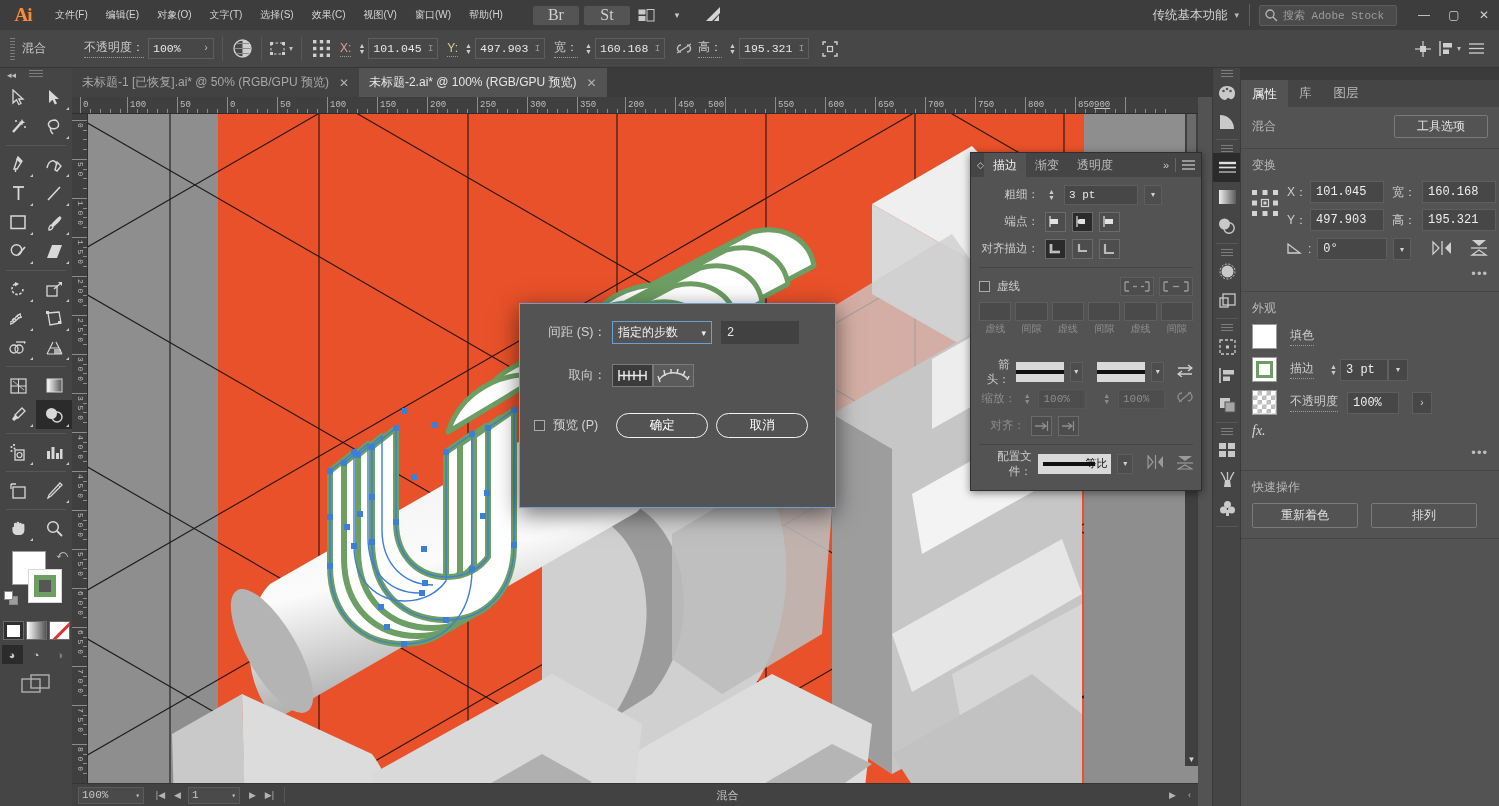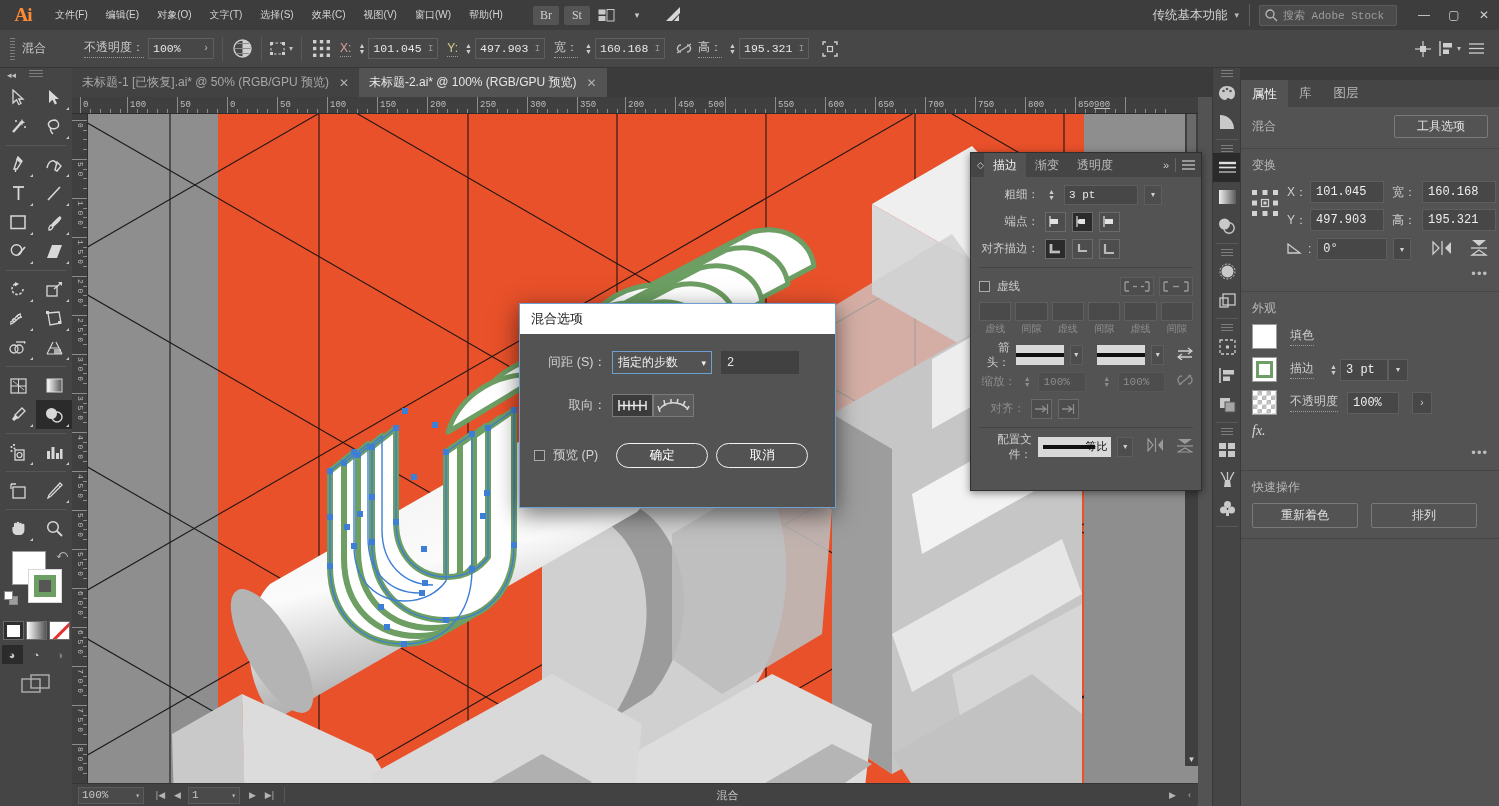--- a/index.html
+++ b/index.html
@@ -7,22 +7,22 @@
     font-family:"Liberation Sans","DejaVu Sans",sans-serif; }
   body { background:#535353; color:#d6d6d6; font-size:12px; position:relative; }
 
   
   #menubar { position:absolute; left:0; top:0; width:1499px; height:30px;
     background:#3d3d3d; display:flex; align-items:center; }
   .ai-logo { width:46px; height:30px; display:flex; align-items:center;
     justify-content:center; font-size:19px; font-weight:bold; color:#ff8a34;
     font-family:"Liberation Serif",serif; letter-spacing:-1px;}
   .menu-item { padding:0 9px; height:30px; line-height:30px; color:#d4d4d4; font-size:10px; }
-  .mb-btn { width:26px; height:19px; background:#545454; border-radius:2px;
-    display:flex; align-items:center; justify-content:center; font-size:12px;
+  .mb-btn { width:46px; height:19px; background:#545454; border-radius:2px;
+    display:flex; align-items:center; justify-content:center; font-size:16px;
     color:#cfcfcf; margin-left:5px; font-family:"Liberation Serif",serif;}
   .mb-ico { width:26px; height:24px; display:flex;align-items:center;justify-content:center;
     margin-left:4px; color:#c9c9c9; }
   #ws-name { color:#d4d4d4; font-size:12.5px; }
   #ws-chev { margin-left:7px; color:#b9b9b9; font-size:9px; }
   #stock-search { width:138px; height:21px; background:#4b4b4b; border:1px solid #5c5c5c;
     border-radius:2px; display:flex; align-items:center; padding:0 5px; gap:5px; }
   #stock-search span.txt { color:#9e9e9e; font-size:11px; font-family:"Liberation Mono",monospace;}
   .wbtn { width:30px; height:30px; display:flex;align-items:center;justify-content:center;
     color:#d0d0d0; font-size:12px; }
@@ -1398,21 +1398,21 @@
   </div>
   <div style="display:flex;padding:1px 8px 0;gap:4px">
     <div class="dashlab">虚线</div>
     <div class="dashlab">间隙</div>
     <div class="dashlab">虚线</div>
     <div class="dashlab">间隙</div>
     <div class="dashlab">虚线</div>
     <div class="dashlab">间隙</div>
   </div>
 
-  <div class="sp-row" style="margin-top:5px">
+  <div class="sp-row" style="margin-top:22px">
     <span class="sp-lab" style="width:46px">箭头：</span>
     <div class="arrowsel">
         <div class="ln"></div>
       </div>
     <div class="cdrop">▾</div>
     <div style="width:4px"></div>
     <div class="arrowsel">
         <div class="ln"></div>
       </div>
     <div class="cdrop">▾</div>
@@ -1486,21 +1486,20 @@
       <svg width="16" height="15" viewBox="0 0 16 15">
           <path d="M1 1 L15 1 L8 6 Z" fill="#9a9a9a"></path>
           <line x1="0" y1="8" x2="16" y2="8" stroke="#9a9a9a" stroke-width="1.2"></line>
           <path d="M1 14 L15 14 L8 10 Z" fill="none" stroke="#9a9a9a" stroke-width="1.2"></path>
         </svg>
     </div>
   </div>
 </div>
 
 <div id="dialog">
-  <div id="dlg-title">混合选项</div>
 
   <div class="dlg-row" style="margin-top:17px">
     <span class="dlg-lab" style="width:72px;text-align:right">间距 (S)：</span>
     <div style="width:6px"></div>
     <div id="dlg-select">
       <span>指定的步数</span>
       <span style="font-size:9px">▾</span>
     </div>
     <div style="width:9px"></div>
     <div id="dlg-steps">

